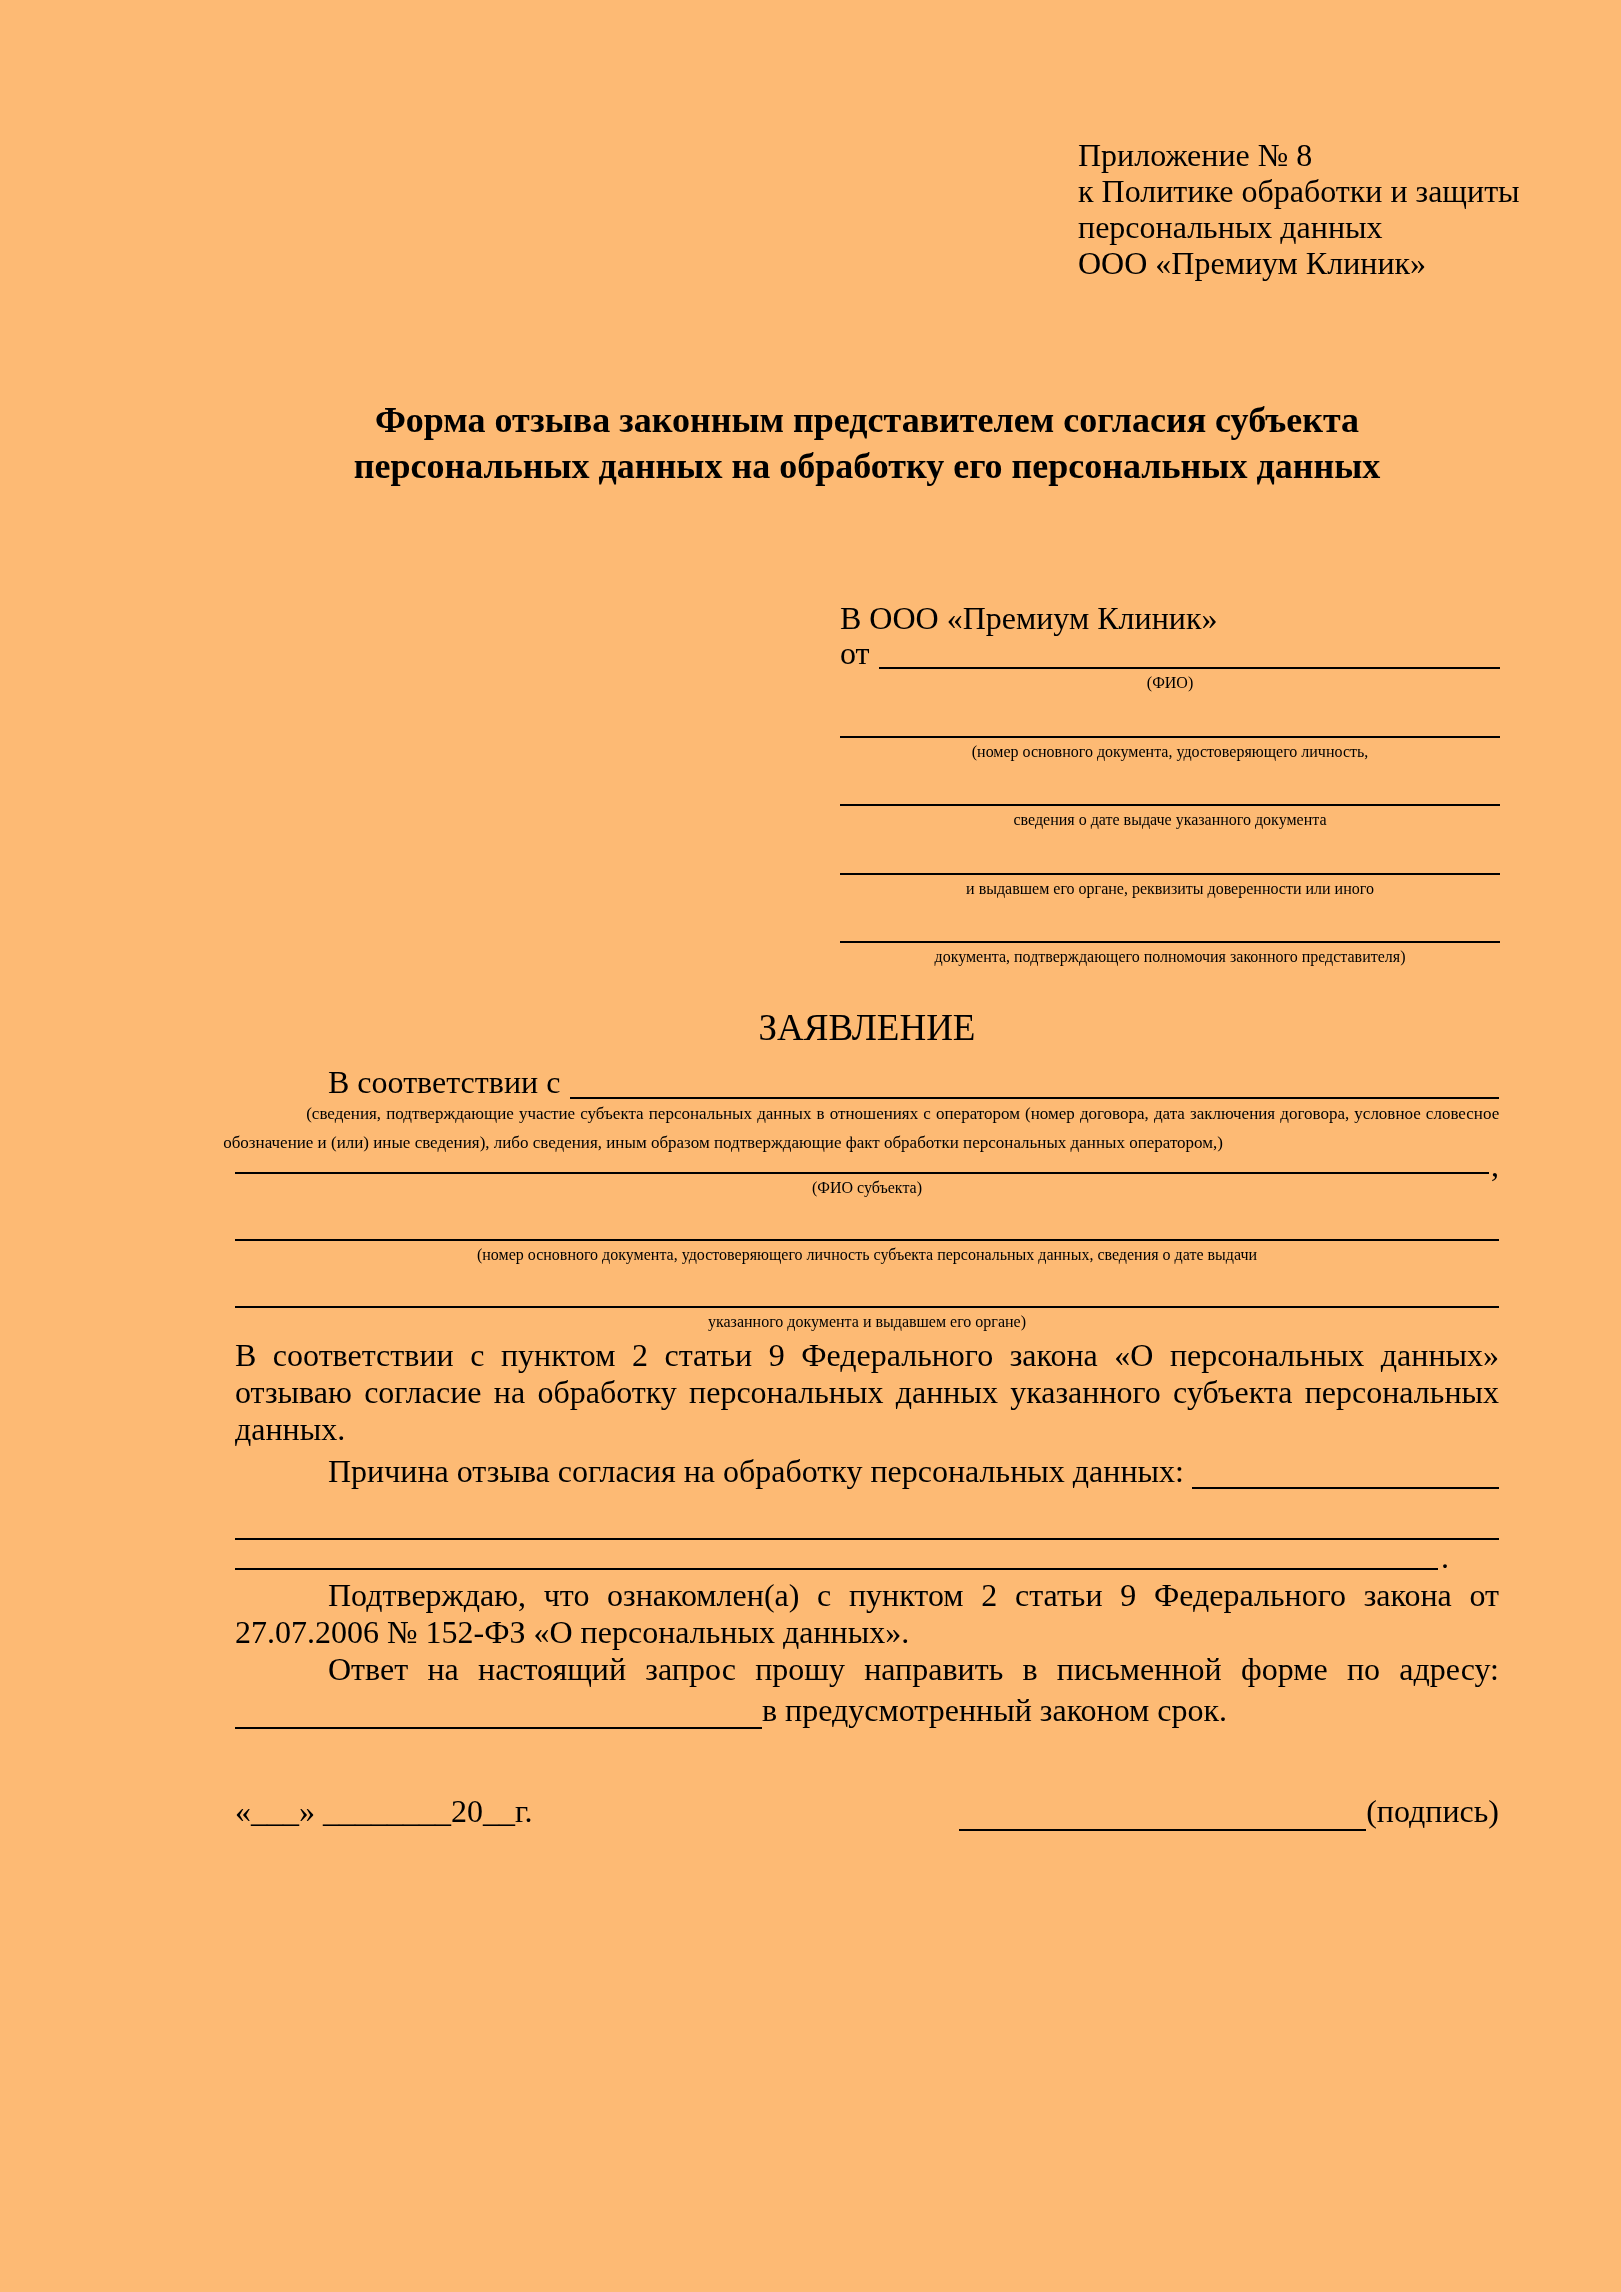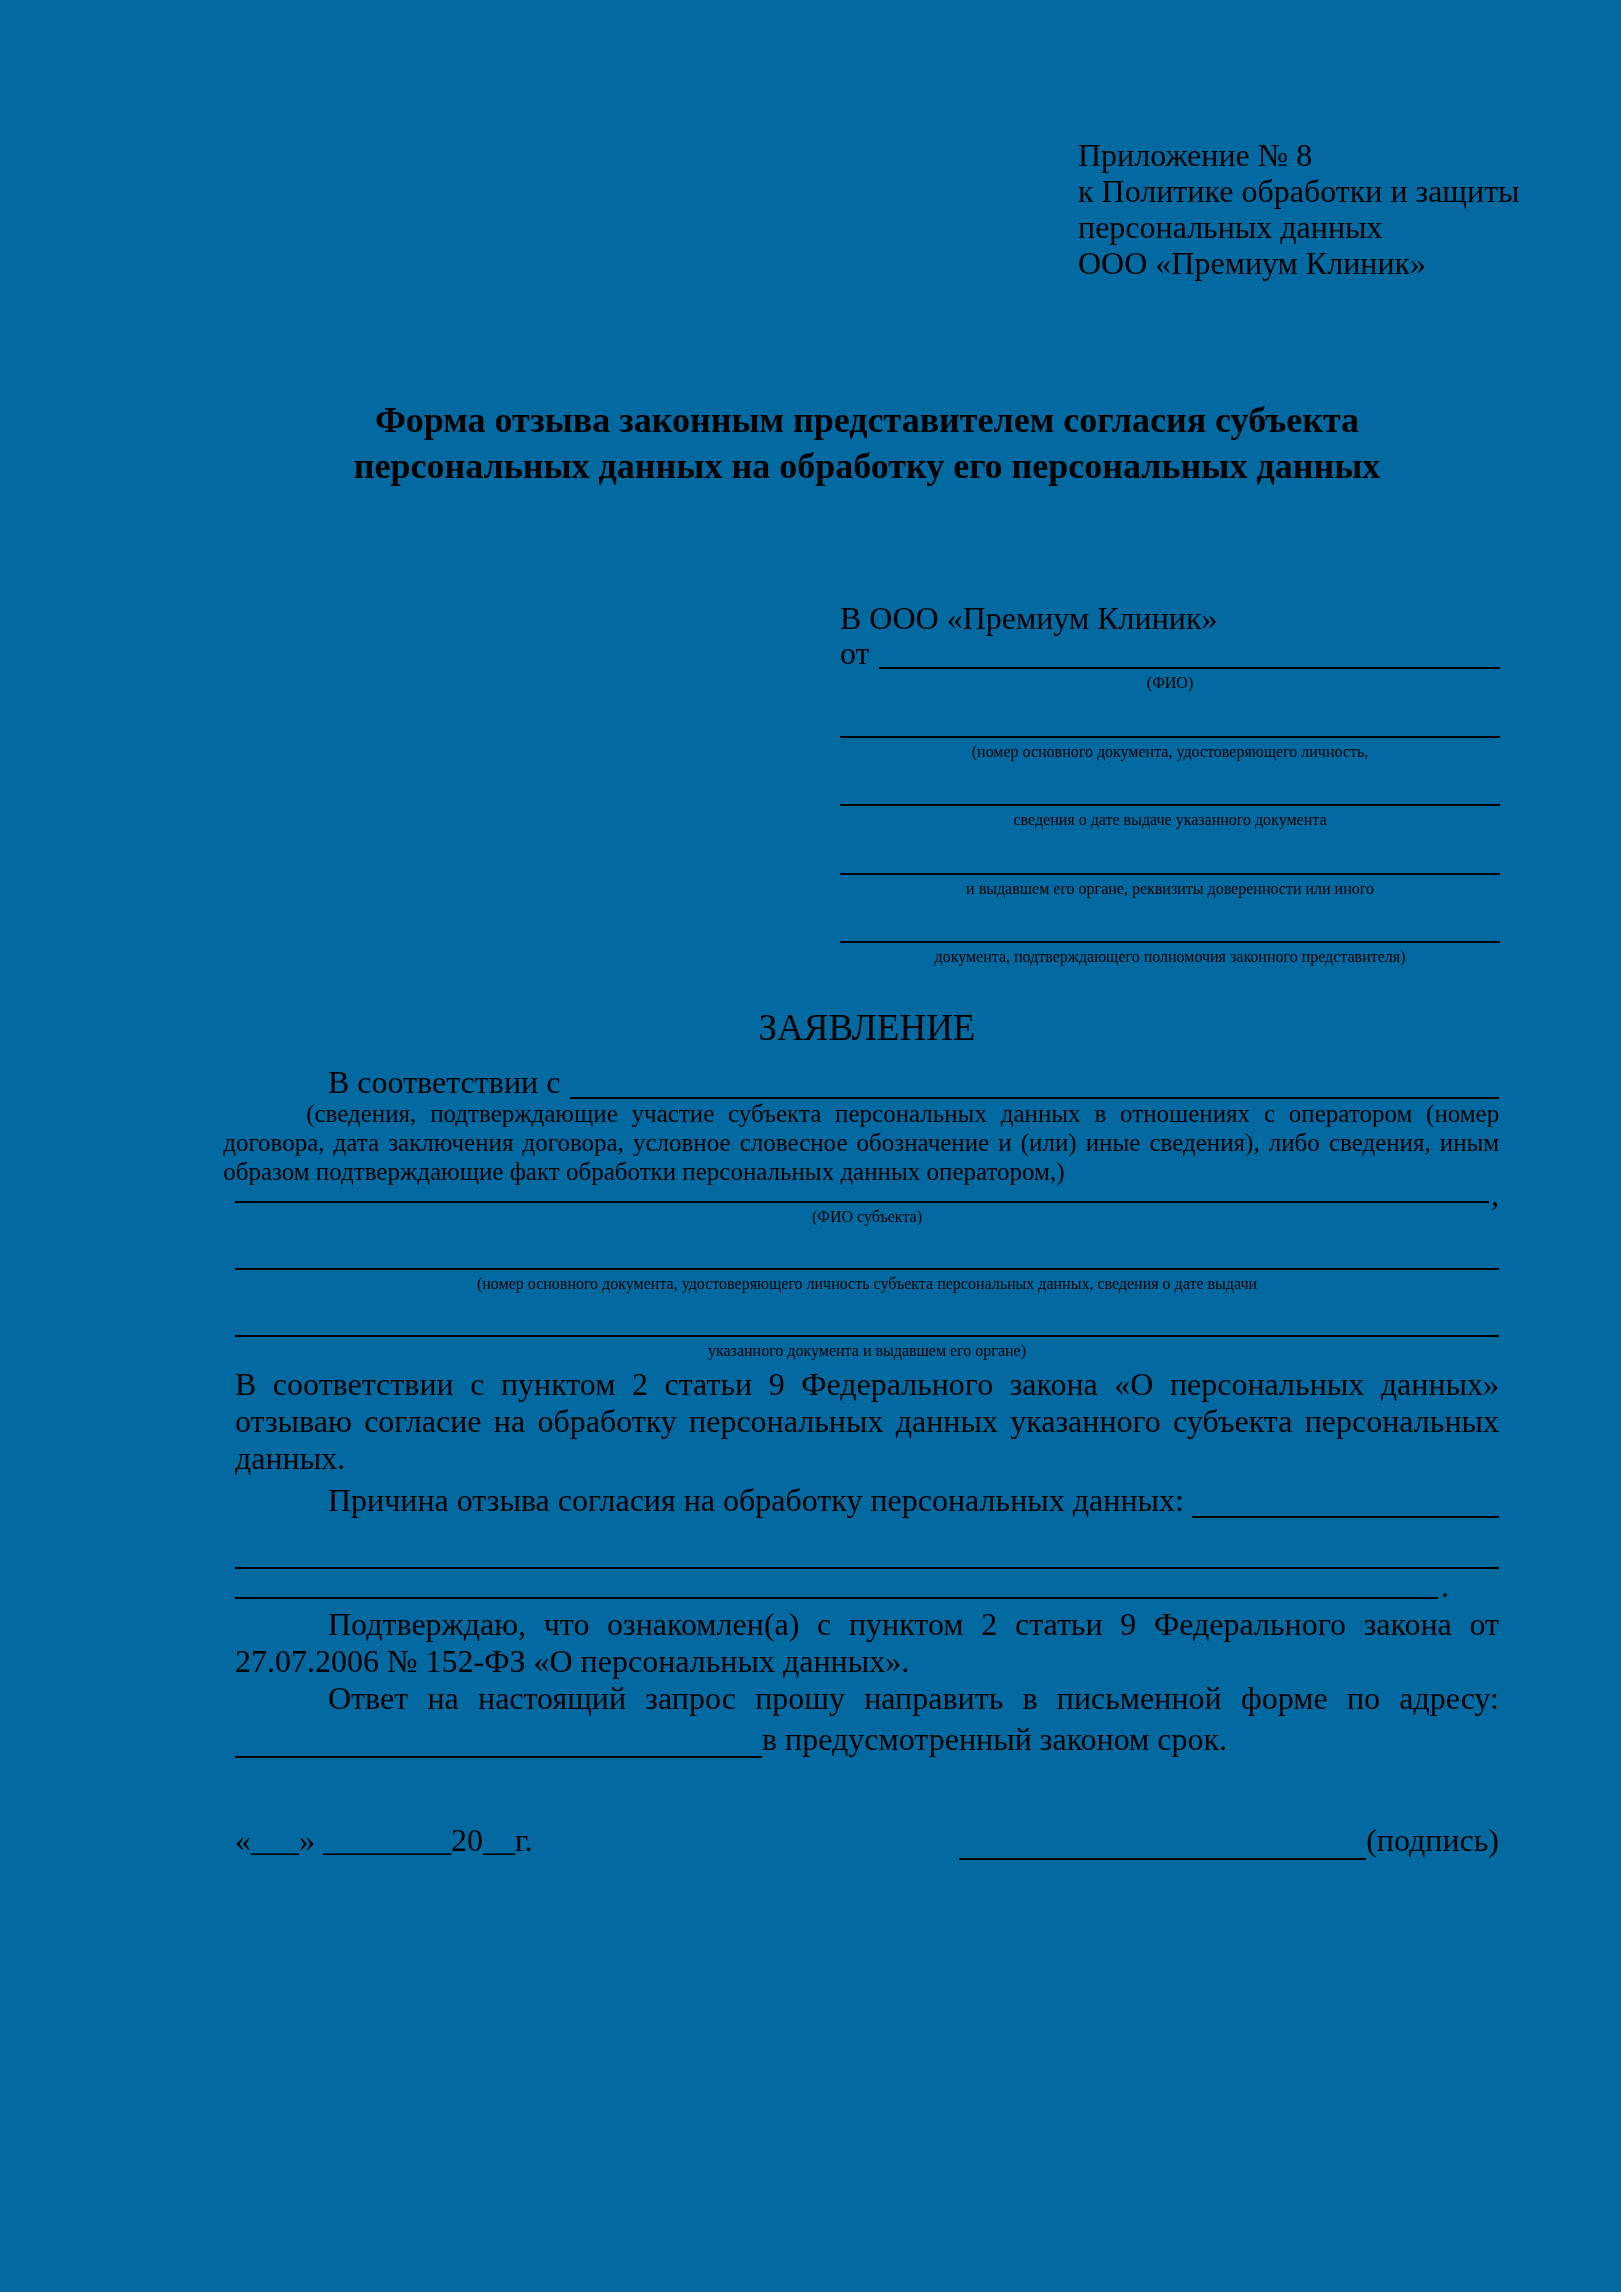--- a/index.html
+++ b/index.html
@@ -1,20 +1,20 @@
 <!DOCTYPE html>
 <html lang="ru"><head>
 <meta charset="utf-8">
 <title>Форма отзыва согласия</title>
 <style>
   html,body { margin:0; padding:0; background:#ffffff; }
   .page {
     position:relative;
     width:1621px; height:2293px;
-    background:#0369a1;
+    background:#fdba74;
     box-sizing:border-box;
     padding:137px 122px 0 235px;
     font-family:"Liberation Serif","DejaVu Serif",serif;
     font-size:32px; color:#000;
     overflow:hidden;
   }
   .annex { margin-left:843px; line-height:36px; }
   .annex div { white-space:nowrap; }
 
   .title { margin-top:116px; text-align:center; font-weight:700; font-size:36px; line-height:46px; }
@@ -27,21 +27,21 @@
   .from-row .fill { margin-left:9.8px; }
   .cap { font-size:16px; line-height:27.4px; text-align:center; }
   .a-row { margin-top:15.7px; }
   .a-line { height:23.5px; border-bottom:2px solid #000; }
 
   .heading { margin-top:35px; text-align:center; font-size:37px; line-height:43px; }
 
   .according-row { display:flex; align-items:flex-end; height:39px; padding-left:93px; margin-top:11px; }
   .according-label { line-height:34px; margin-right:9.8px; white-space:nowrap; }
 
-  .note { margin-left:-11.8px; width:1276px; font-size:25px; line-height:29px; text-align:justify; text-indent:83px; }
+  .note { margin-left:-11.8px; width:1276px; font-size:17px; line-height:29px; text-align:justify; text-indent:83px; }
 
   .body-para { text-align:justify; line-height:37px; }
   .op-para { margin-top:3.9px; }
 
   .fio-row { display:flex; align-items:flex-end; height:17.6px; }
   .fio-comma { line-height:17.6px; margin-left:2px; }
 
   .doc-row { margin-top:17.6px; }
   .doc-line { height:19.6px; border-bottom:2px solid #000; }
 

